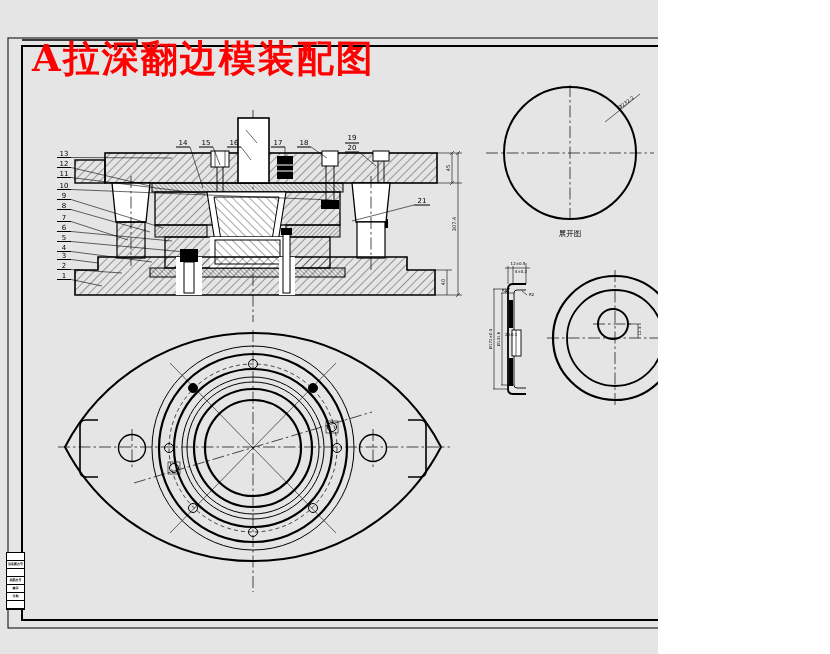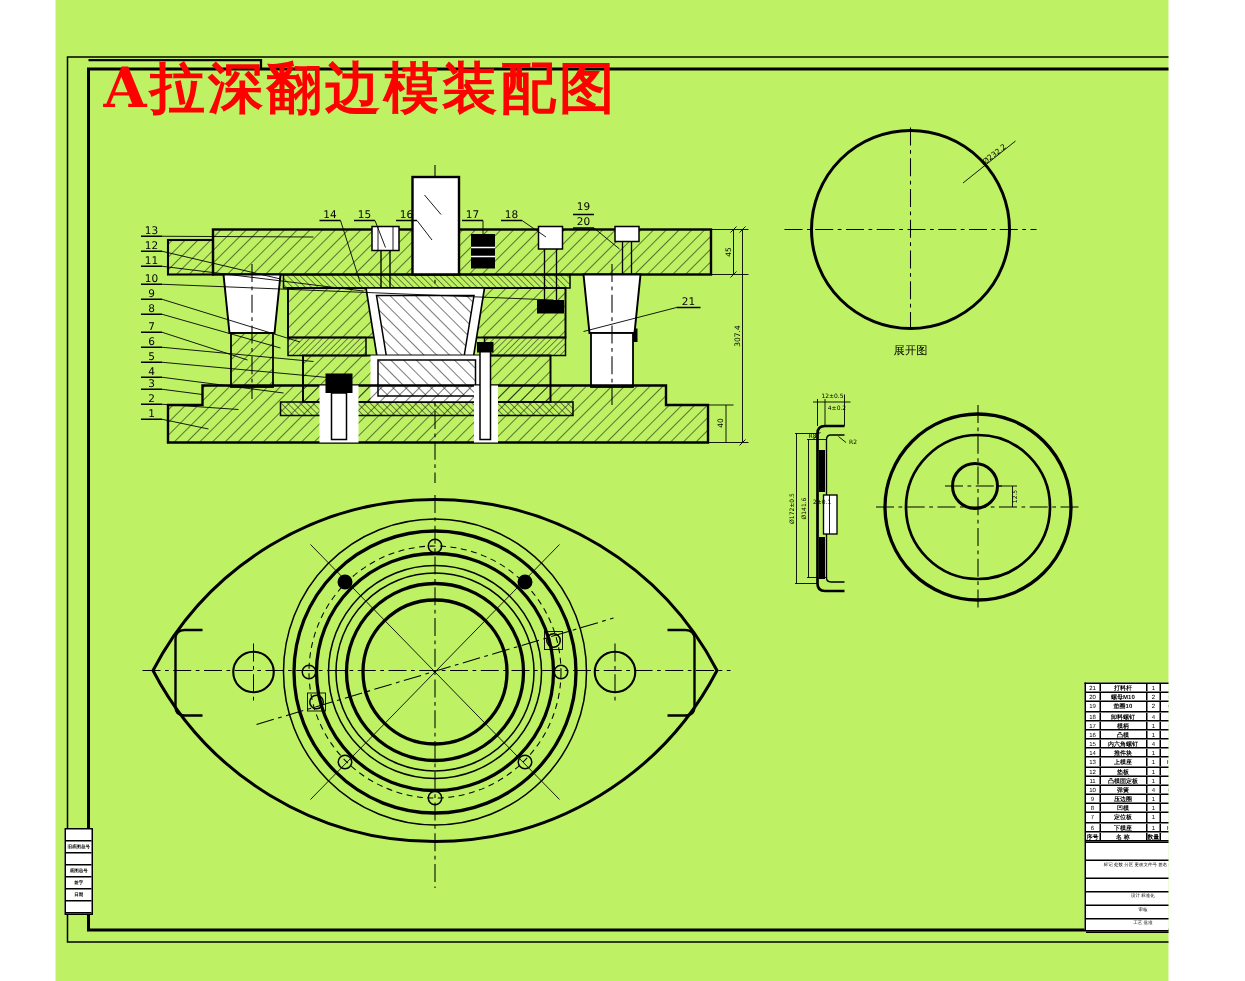--- a/index.html
+++ b/index.html
@@ -1,17 +1,17 @@
 <!DOCTYPE html>
 <html><head>
 <meta charset="utf-8">
 <style>
   html,body{margin:0;padding:0;background:#fff;}
-  #page{position:relative;width:742px;height:654px;background:#bef264;overflow:hidden;
-        font-family:"Liberation Sans",sans-serif;color:#000;margin-left:37px;}
+  #page{position:relative;width:658px;height:654px;background:#e5e5e5;overflow:hidden;
+        font-family:"Liberation Sans",sans-serif;color:#000;}
   #draw-title{position:absolute;left:32px;top:40px;width:400px;
        font-family:"DejaVu Serif",serif;font-size:37px;font-weight:bold;
        letter-spacing:2px;line-height:1;white-space:nowrap;z-index:5;}
   svg{position:absolute;left:0;top:0;}
   .ln{stroke:#000;fill:none;}
   .cl{stroke:#000;stroke-width:.7;stroke-dasharray:12 3 2.5 3;fill:none;}
   .dash{stroke:#000;stroke-width:.7;stroke-dasharray:4 3;fill:none;}
   .thin{stroke-width:.6;}
   .num{font:7px "DejaVu Sans",sans-serif;fill:#000;}
   .dim{font:5px "DejaVu Sans",sans-serif;fill:#000;}

